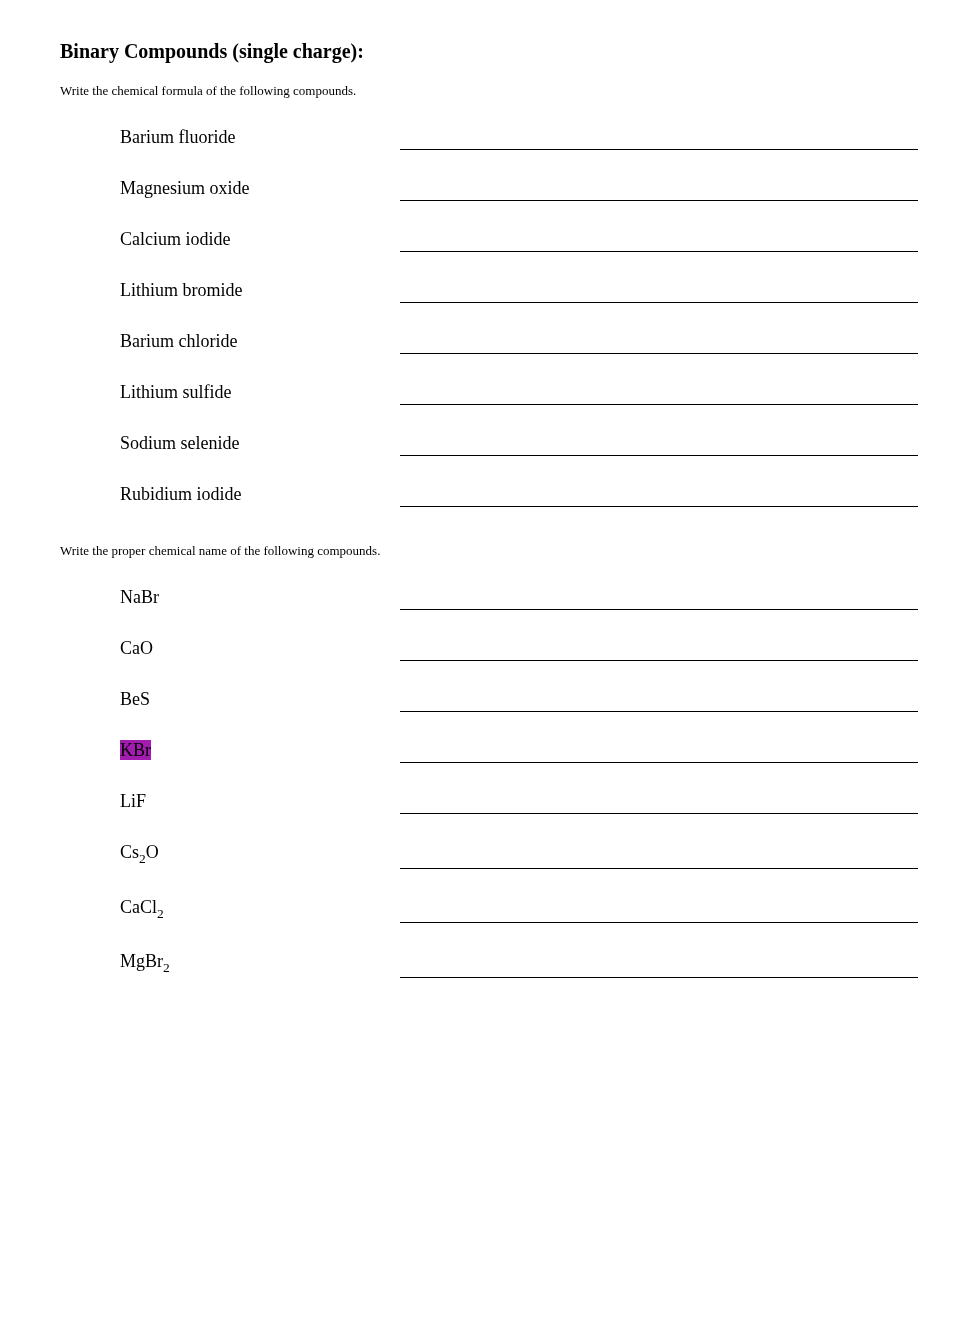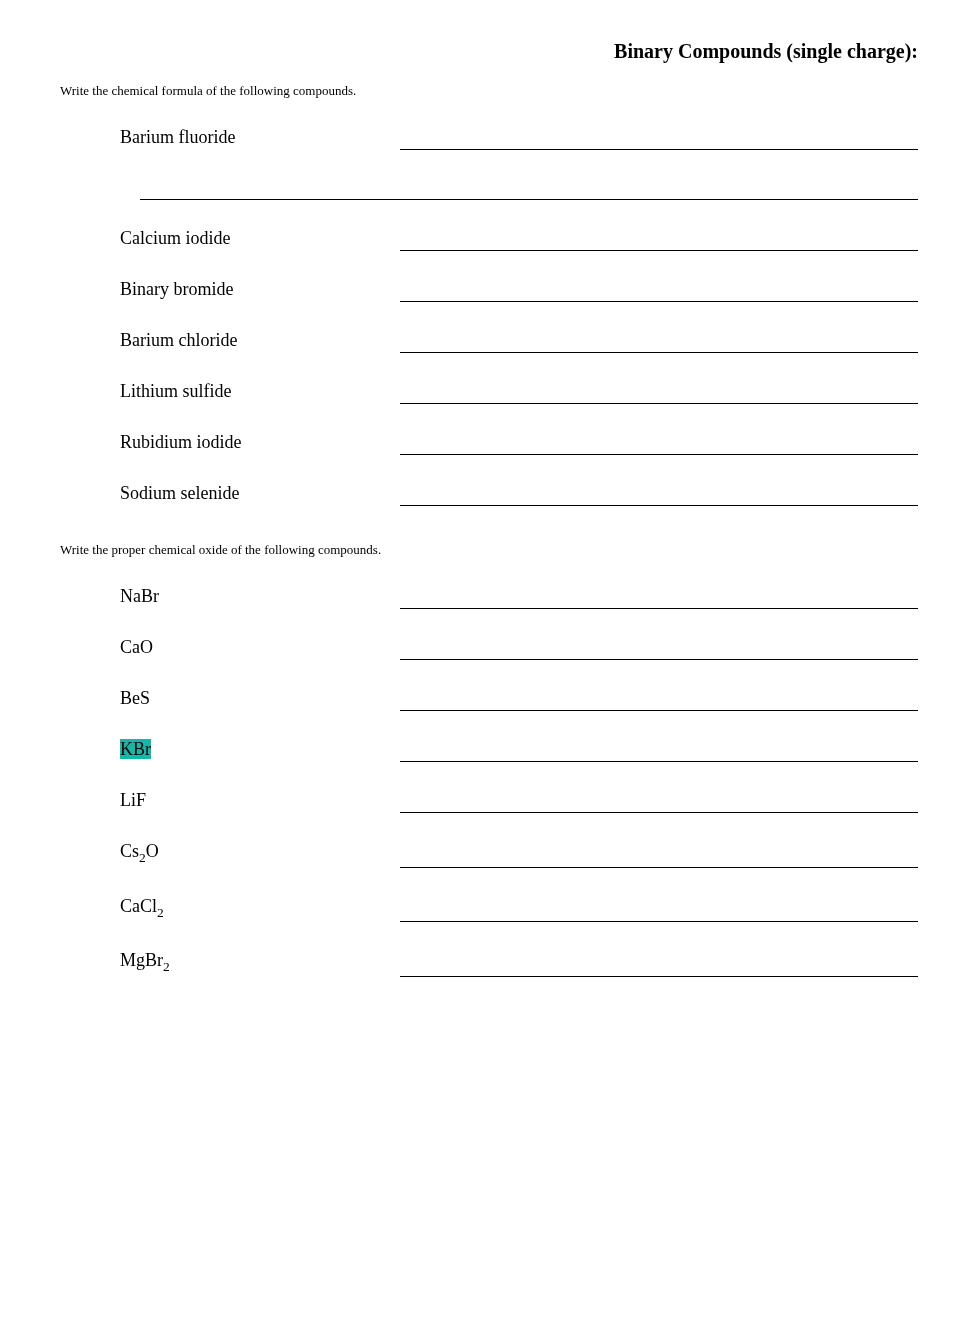--- a/index.html
+++ b/index.html
@@ -15,21 +15,20 @@
       color: #000000;
       width: 978px;
       min-height: 1330px;
       padding: 40px 60px;
     }
 
     .page-title {
       font-weight: bold;
       font-size: 20px;
       margin-bottom: 20px;
-      text-align: right;
     }
 
     .section-instruction {
       font-size: 13px;
       margin-bottom: 28px;
     }
 
     .compound-list {
       margin-left: 60px;
       margin-bottom: 36px;
@@ -49,21 +48,21 @@
 
     .answer-line {
       flex: 1;
       border-bottom: 1.5px solid #000;
       min-width: 300px;
       height: 22px;
       margin-left: 20px;
     }
 
     .highlight-kbr {
-      background-color: #14b8a6;
+      background-color: #a21caf;
       display: inline;
     }
 
     sub {
       font-size: 0.75em;
       vertical-align: sub;
     }
 
     .section2 {
       margin-top: 10px;
@@ -77,56 +76,57 @@
 <div class="section-instruction">Write the chemical formula of the following compounds.</div>
 
 <div class="compound-list">
 
   <div class="compound-row">
     <span class="compound-label">Barium fluoride</span>
     <div class="answer-line"></div>
   </div>
 
   <div class="compound-row">
+    <span class="compound-label">Magnesium oxide</span>
     <div class="answer-line"></div>
   </div>
 
   <div class="compound-row">
     <span class="compound-label">Calcium iodide</span>
     <div class="answer-line"></div>
   </div>
 
   <div class="compound-row">
-    <span class="compound-label">Binary bromide</span>
+    <span class="compound-label">Lithium bromide</span>
     <div class="answer-line"></div>
   </div>
 
   <div class="compound-row">
     <span class="compound-label">Barium chloride</span>
     <div class="answer-line"></div>
   </div>
 
   <div class="compound-row">
     <span class="compound-label">Lithium sulfide</span>
     <div class="answer-line"></div>
   </div>
 
   <div class="compound-row">
-    <span class="compound-label">Rubidium iodide</span>
+    <span class="compound-label">Sodium selenide</span>
     <div class="answer-line"></div>
   </div>
 
   <div class="compound-row">
-    <span class="compound-label">Sodium selenide</span>
+    <span class="compound-label">Rubidium iodide</span>
     <div class="answer-line"></div>
   </div>
 
 </div>
 
-<div class="section-instruction section2">Write the proper chemical oxide of the following compounds.</div>
+<div class="section-instruction section2">Write the proper chemical name of the following compounds.</div>
 
 <div class="compound-list">
 
   <div class="compound-row">
     <span class="compound-label">NaBr</span>
     <div class="answer-line"></div>
   </div>
 
   <div class="compound-row">
     <span class="compound-label">CaO</span>

